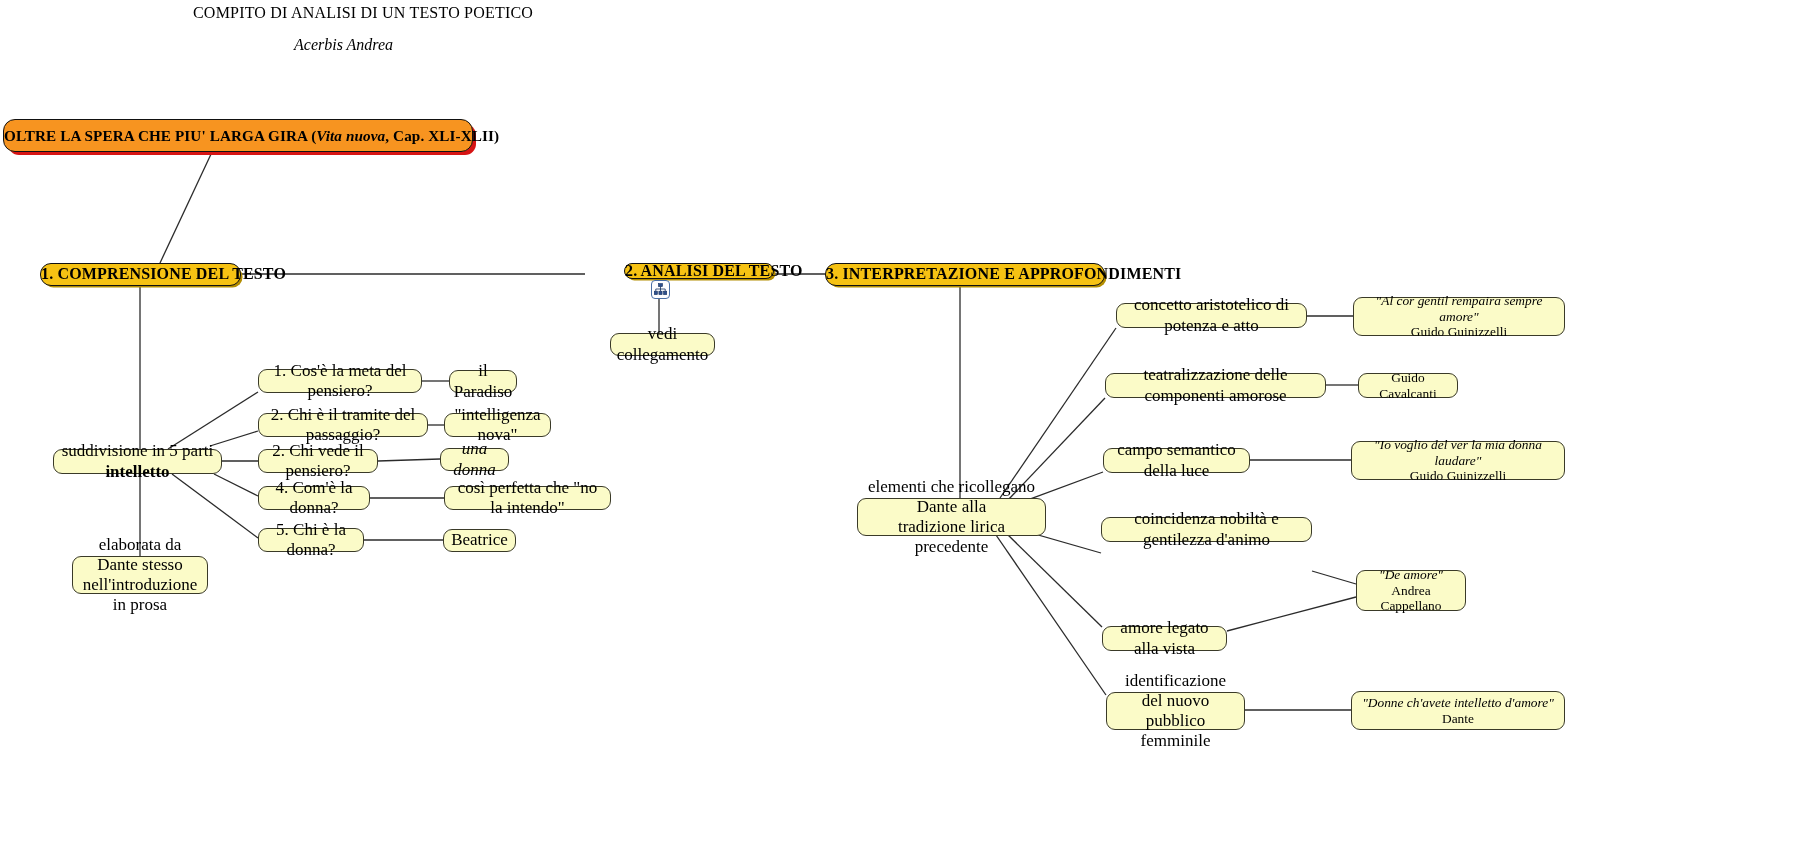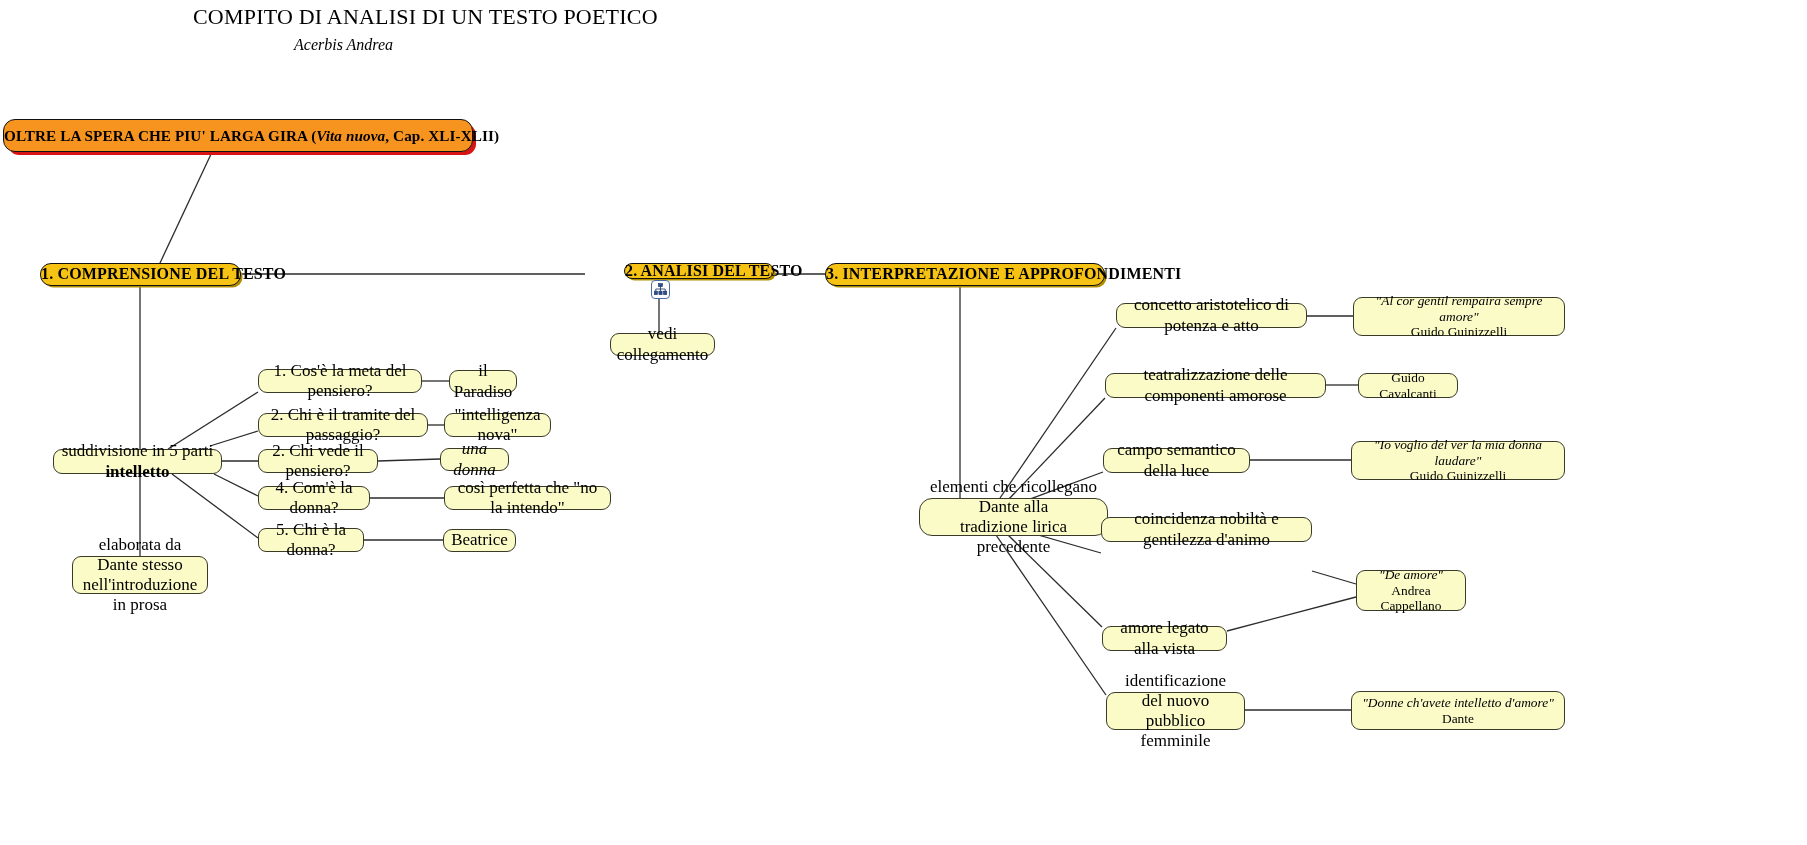--- a/index.html
+++ b/index.html
@@ -31,21 +31,21 @@
     stroke: #2b2b2b;
     stroke-width: 1.3;
     fill: none;
   }
 
   
   .doc-title {
     position: absolute;
     left: 193px;
     top: 4px;
-    font-size: 22px;
+    font-size: 16px;
     letter-spacing: .2px;
     white-space: nowrap;
   }
   .doc-author {
     position: absolute;
     left: 294px;
     top: 36px;
     font-size: 16px;
     white-space: nowrap;
     font-style: italic;
@@ -236,28 +236,28 @@
     <span class="txt">una donna</span>
   </div>
 
   <div class="node pale" style="left:258px; top:486px; width:112px; height:24px;">
     <span class="txt">4. Com'è la donna?</span>
   </div>
   <div class="node pale" style="left:444px; top:486px; width:167px; height:24px;">
     <span class="txt">così perfetta che "no la intendo"</span>
   </div>
 
-  <div class="node pale" style="left:258px; top:528px; width:106px; height:24px;border-radius:8px;">
+  <div class="node pale" style="left:258px; top:528px; width:106px; height:24px;">
     <span class="txt">5. Chi è la donna?</span>
   </div>
   <div class="node pale" style="left:443px; top:529px; width:73px; height:23px;">
     <span class="txt">Beatrice</span>
   </div>
 
-  <div class="node pale" style="left:919px; top:498px; width:189px; height:38px; white-space:pre-line;border-radius:13px;">
+  <div class="node pale" style="left:857px; top:498px; width:189px; height:38px; white-space:pre-line;">
     <span class="txt">elementi che ricollegano Dante alla
 tradizione lirica precedente</span>
   </div>
 
   <div class="node pale" style="left:1116px; top:303px; width:191px; height:25px;">
     <span class="txt">concetto aristotelico di potenza e atto</span>
   </div>
   <div class="node pale cite" style="left:1353px; top:297px; width:212px; height:39px;">
     <span class="txt">
       <span class="q">"Al cor gentil rempaira sempre amore"</span>

